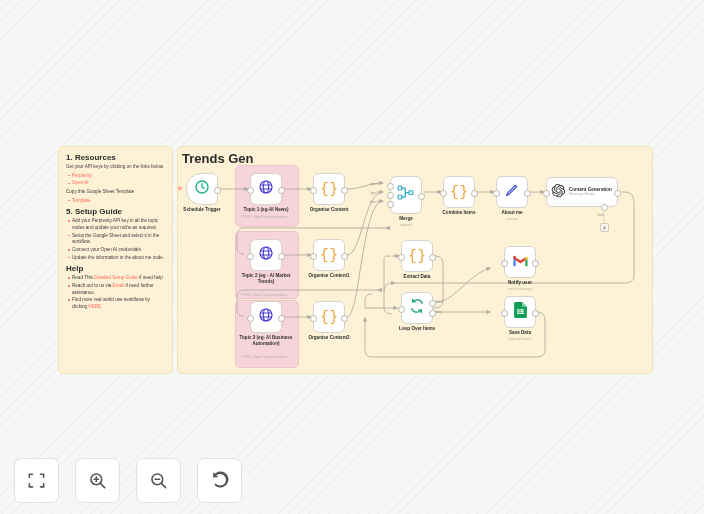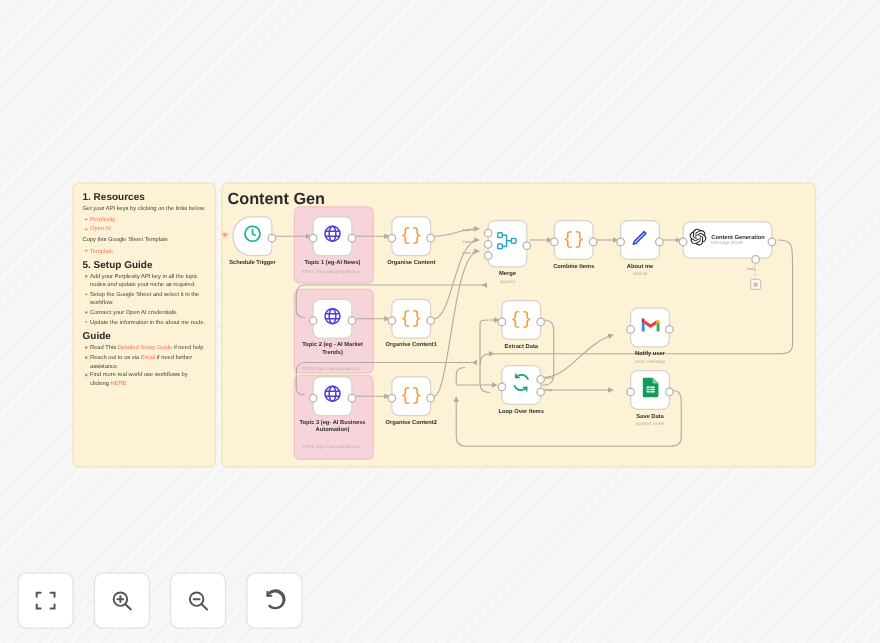--- a/index.html
+++ b/index.html
@@ -98,30 +98,30 @@
       <ul class="gd-ul">
         <li><a class="lnk">Template</a></li>
       </ul>
       <div class="gd-h">5. Setup Guide</div>
       <ul class="gd-ul">
         <li>Add your Perplexity API key in all the topic nodes and update your niche as required.</li>
         <li>Setup the Google Sheet and select it in the workflow.</li>
         <li>Connect your Open AI credentials.</li>
         <li>Update the information in the about me node.</li>
       </ul>
-      <div class="gd-h">Guide</div>
+      <div class="gd-h">Help</div>
       <ul class="gd-ul">
         <li><span>Read This </span><a class="lnk">Detailed Setup Guide</a><span> if need help</span></li>
         <li><span>Reach out to us via </span><a class="lnk">Email</a><span> if need further assistance.</span></li>
         <li><span>Find more real world use workflows by clicking </span><a class="lnk">HERE</a><span></span></li>
       </ul>
     </div>
   </div>
 
-  <div id="flow-title">Content Gen</div>
+  <div id="flow-title">Trends Gen</div>
   <div class="star">✳</div>
 
   <svg id="edges">
     <defs>
       <marker id="ah" markerWidth="5" markerHeight="5" refX="4" refY="2.5" orient="auto">
         <path d="M0,0 L5,2.5 L0,5 z" fill="#b0aba2"></path>
       </marker>
       <marker id="ahl" markerWidth="5" markerHeight="5" refX="4" refY="2.5" orient="auto-start-reverse">
         <path d="M5,0 L0,2.5 L5,5 z" fill="#b0aba2"></path>
       </marker>

